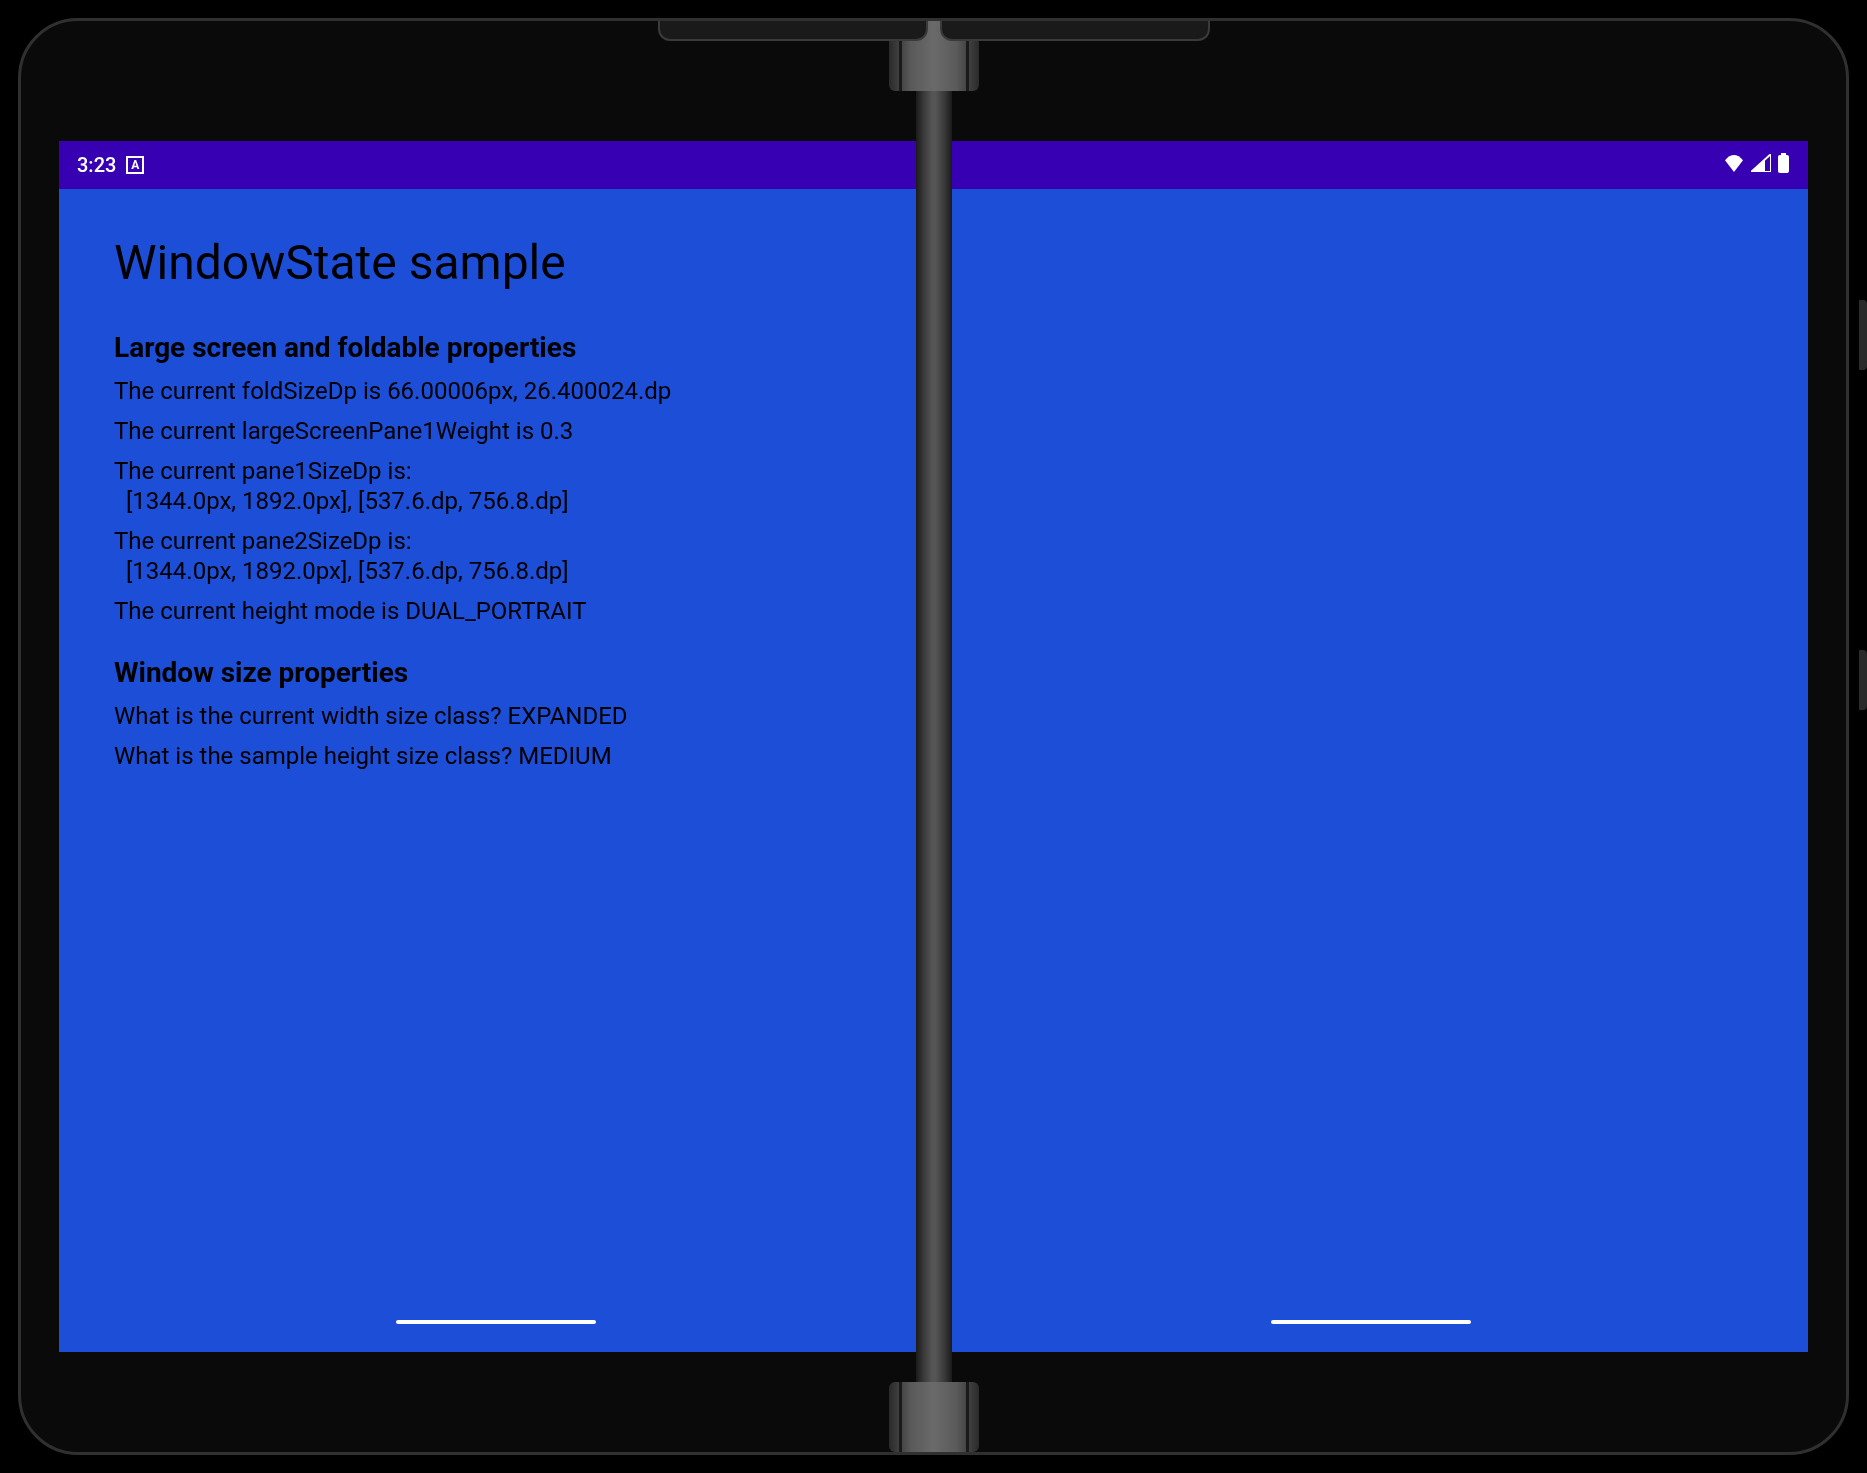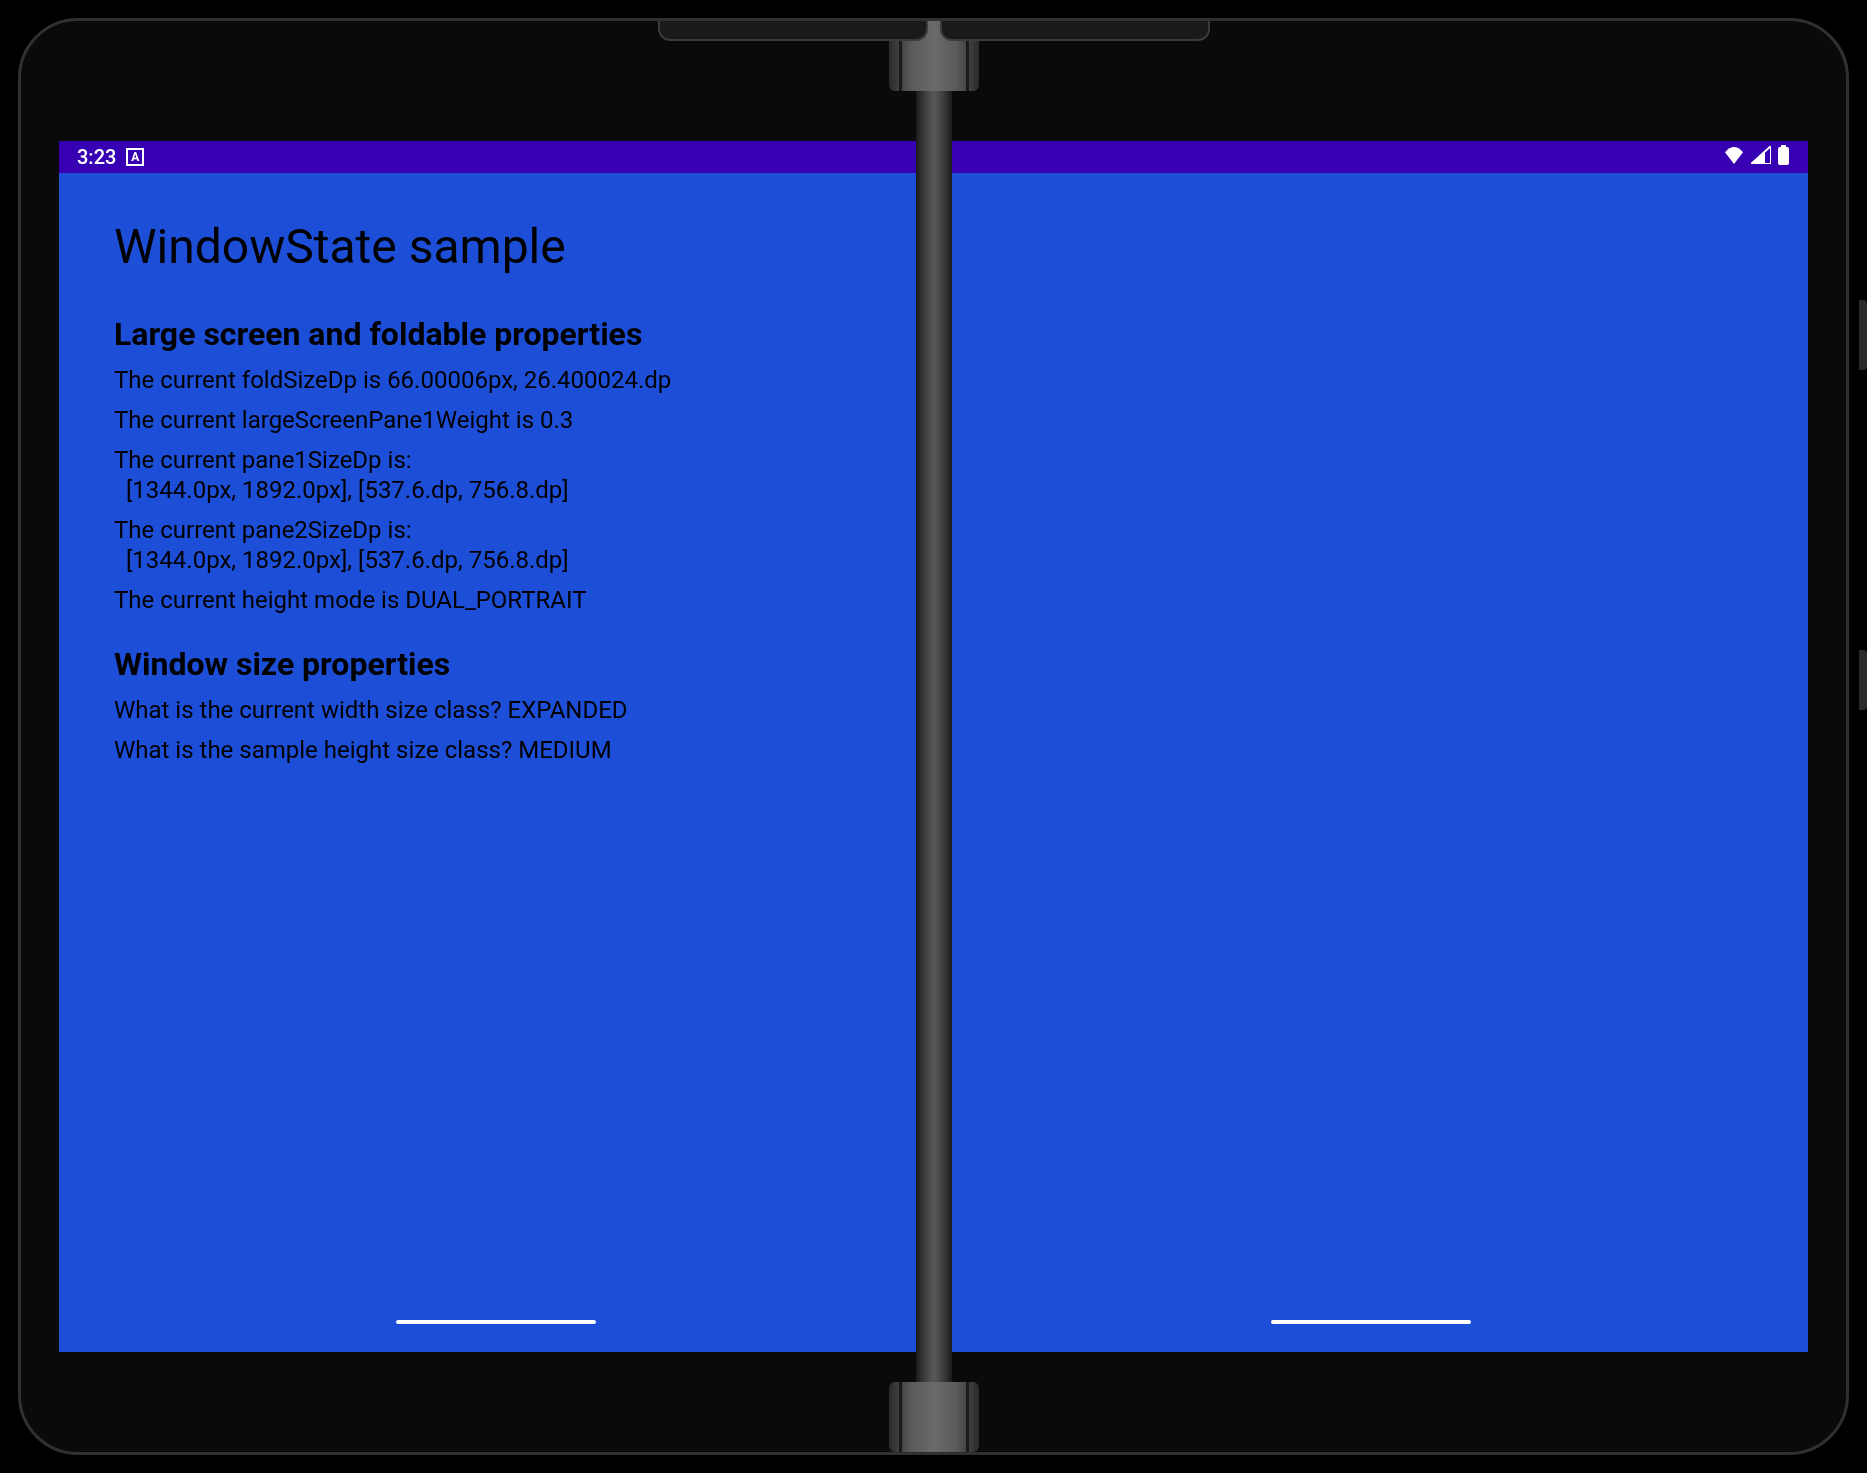--- a/index.html
+++ b/index.html
@@ -113,21 +113,21 @@
 
     .pane {
       flex: 1;
       display: flex;
       flex-direction: column;
       overflow: hidden;
     }
 
     
     .status-bar {
-      height: 32px;
+      height: 48px;
       background: #3700b3;
       color: #fff;
       display: flex;
       align-items: center;
       justify-content: space-between;
       padding: 0 18px;
       font-size: 20px;
       font-weight: 500;
     }
 
@@ -164,21 +164,21 @@
       position: relative;
     }
 
     .page-title {
       font-size: 48px;
       font-weight: 400;
       margin-bottom: 40px;
     }
 
     .section-heading {
-      font-size: 32px;
+      font-size: 28px;
       font-weight: 700;
       margin-bottom: 12px;
       margin-top: 30px;
     }
     .section-heading:first-of-type {
       margin-top: 0;
     }
 
     .prop-line {
       font-size: 24px;

